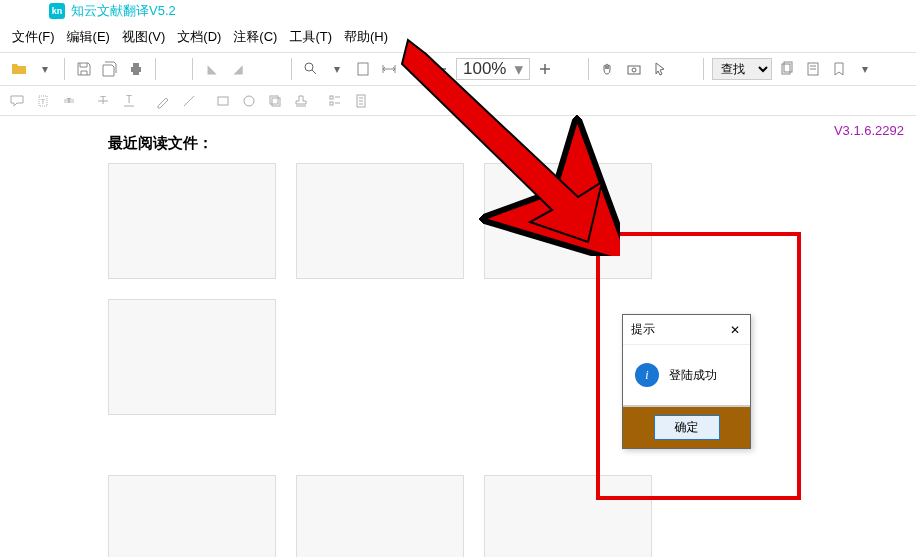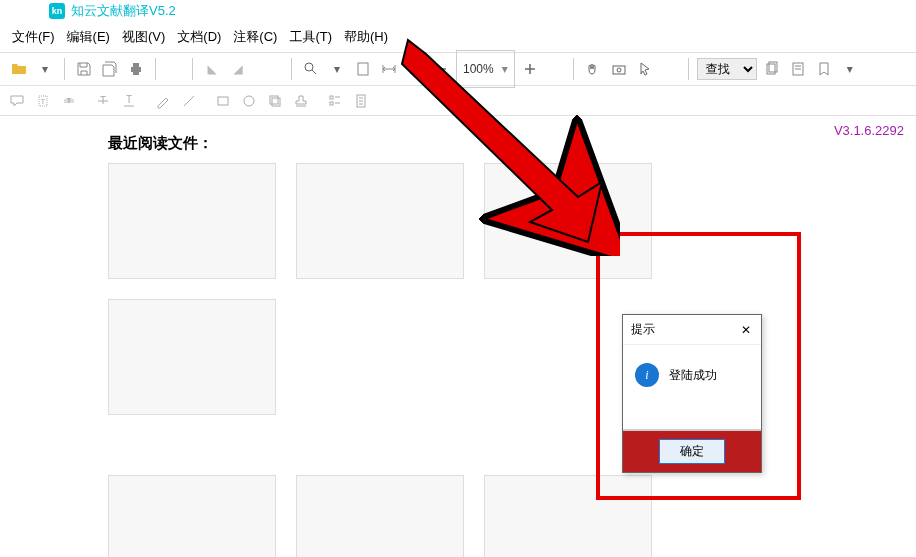--- a/index.html
+++ b/index.html
@@ -63,23 +63,23 @@
     .toolbar .sep {
       width: 1px;
       height: 22px;
       background: #ccc;
       margin: 0 4px;
     }
     .toolbar .zoom-box {
       display: inline-flex;
       align-items: center;
       border: 1px solid #ccc;
-      height: 38px;
+      height: 22px;
       padding: 0 6px;
-      font-size: 12px;
+      font-size: 17px;
       color: #333;
     }
     .toolbar select {
       height: 22px;
       font-size: 12px;
       border: 1px solid #ccc;
       padding: 0 4px;
     }
     .toolbar2 {
       display: flex;
@@ -122,21 +122,21 @@
       width: 168px;
       height: 116px;
       border: 1px solid #ddd;
       background: #f7f7f7;
     }
     .row2 { margin-top: 60px; }
     .dialog {
       position: absolute;
       left: 622px;
       top: 314px;
-      width: 140px;
+      width: 129px;
       border: 1px solid #666;
       background: #fff;
       box-shadow: 2px 2px 6px rgba(0,0,0,0.2);
     }
     .dialog-title {
       display: flex;
       justify-content: space-between;
       align-items: center;
       padding: 6px 8px;
       font-size: 12px;
@@ -163,22 +163,21 @@
       display: flex;
       align-items: center;
       justify-content: center;
       font-family: Georgia, serif;
       font-style: italic;
     }
     .dialog-footer {
       border-top: 2px solid #ccc;
       padding: 8px;
       text-align: center;
-      background: #b91c1c;
-      margin-top: 24px;
+      background: #a16207;
     }
     .ok-btn {
       border: 1px solid #1976d2;
       background: #e6f0fa;
       padding: 3px 20px;
       font-size: 12px;
       cursor: pointer;
     }
     .red-box {
       position: absolute;

